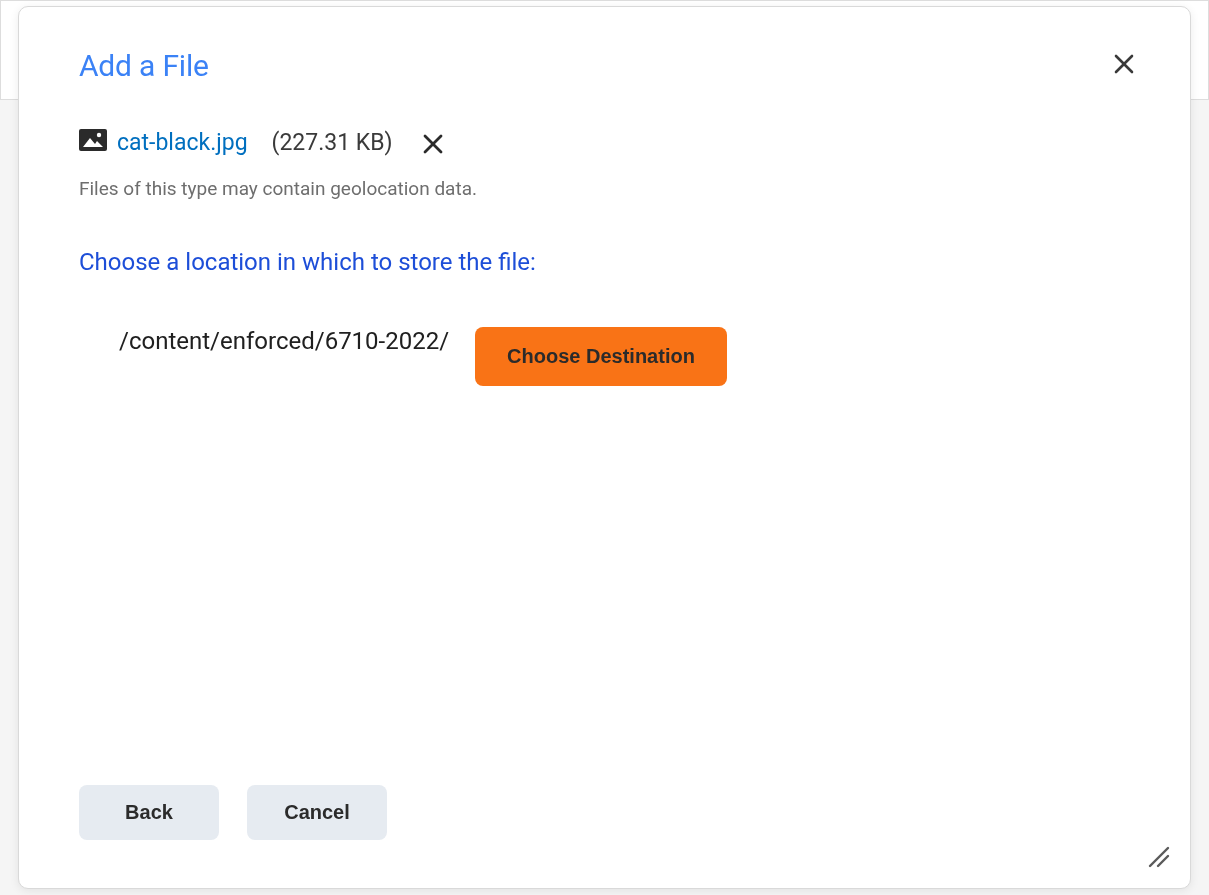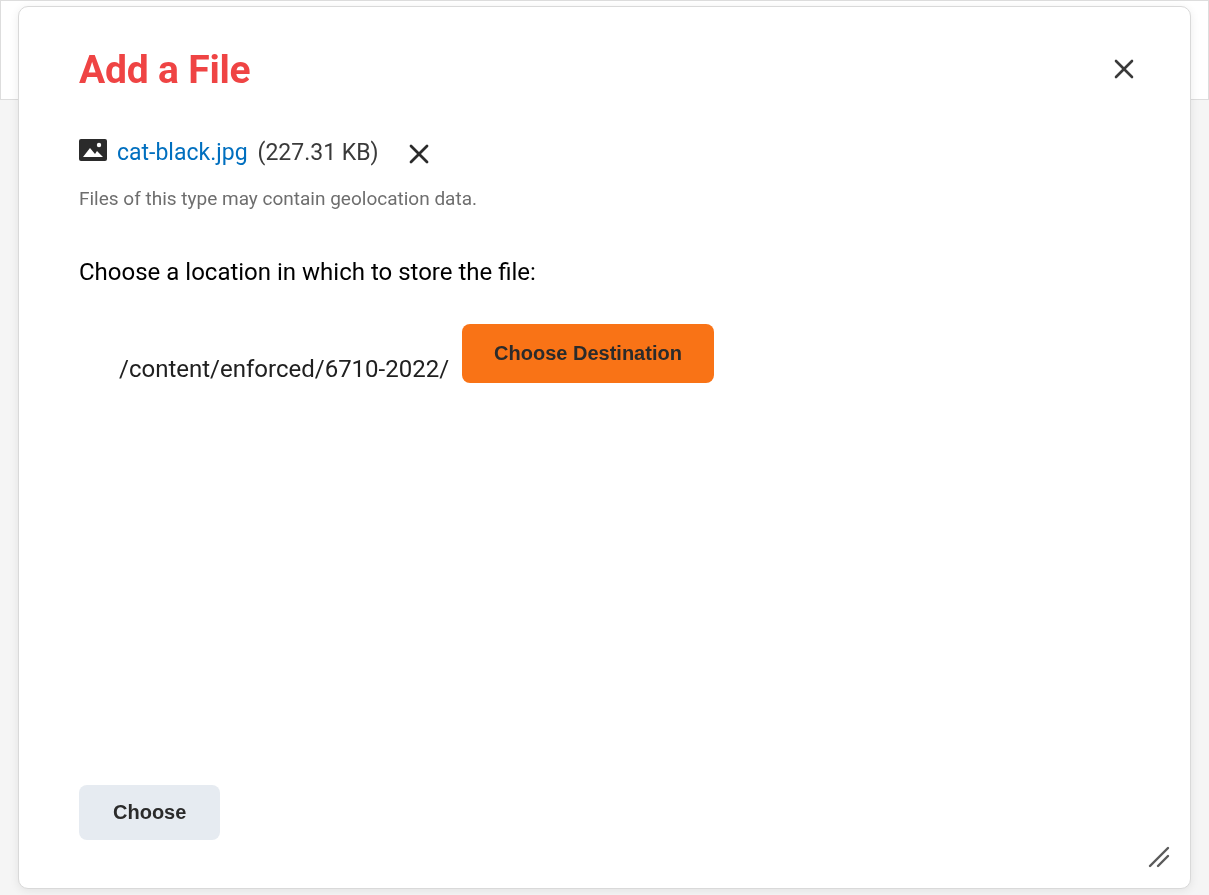--- a/index.html
+++ b/index.html
@@ -41,23 +41,23 @@
       display: flex;
       flex-direction: column;
     }
     .modal-header {
       display: flex;
       align-items: center;
       justify-content: space-between;
       padding: 40px 48px 0 60px;
     }
     .modal-title {
-      font-size: 39px;
-      font-weight: 700;
-      color: #ef4444;
+      font-size: 30px;
+      font-weight: 400;
+      color: #3b82f6;
       letter-spacing: -0.2px;
     }
     .close-btn {
       width: 36px;
       height: 36px;
       display: flex;
       align-items: center;
       justify-content: center;
       cursor: pointer;
       border: none;
@@ -83,48 +83,48 @@
       justify-content: center;
     }
     .file-link {
       color: #006fbf;
       font-size: 23px;
       text-decoration: none;
     }
     .file-size {
       color: #3a3a3a;
       font-size: 23px;
-      margin-left: 0;
+      margin-left: 14px;
     }
     .remove-file-btn {
       width: 32px;
       height: 32px;
       display: flex;
       align-items: center;
       justify-content: center;
       cursor: pointer;
       border: none;
       background: transparent;
       margin-left: 14px;
       border-radius: 4px;
     }
     .warning-text {
       color: #6e6e6e;
       font-size: 19px;
       margin-bottom: 48px;
     }
     .location-prompt {
       font-size: 24px;
-      color: #000000;
-      margin-bottom: 38px;
+      color: #1d4ed8;
+      margin-bottom: 51px;
     }
     .destination-row {
       display: flex;
-      align-items: flex-end;
-      gap: 13px;
+      align-items: flex-start;
+      gap: 26px;
       padding-left: 40px;
     }
     .destination-path {
       font-size: 24px;
       color: #202020;
     }
     .choose-dest-btn {
       background: #f97316;
       border: none;
       border-radius: 8px;
@@ -213,21 +213,22 @@
 
     <div class="location-prompt">Choose a location in which to store the file:</div>
 
     <div class="destination-row">
       <span class="destination-path">/content/enforced/6710-2022/</span>
       <button class="choose-dest-btn">Choose Destination</button>
     </div>
   </div>
 
   <div class="modal-footer">
-    <button class="btn btn-secondary">Choose</button>
+    <button class="btn btn-secondary">Back</button>
+    <button class="btn btn-secondary">Cancel</button>
 
     <div class="resize-handle" aria-label="Resize">
       <span>
         <svg width="26" height="26" viewBox="0 0 26 26">
           <line x1="6" y1="24" x2="24" y2="6" stroke="#5a5a5a" stroke-width="2.4" stroke-linecap="round"></line>
           <line x1="14" y1="24" x2="24" y2="14" stroke="#5a5a5a" stroke-width="2.4" stroke-linecap="round"></line>
         </svg>
       </span>
     </div>
   </div>

